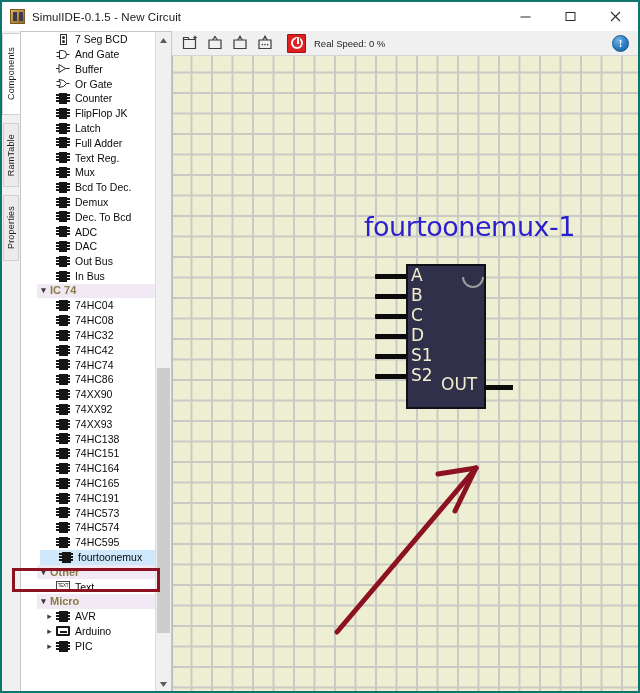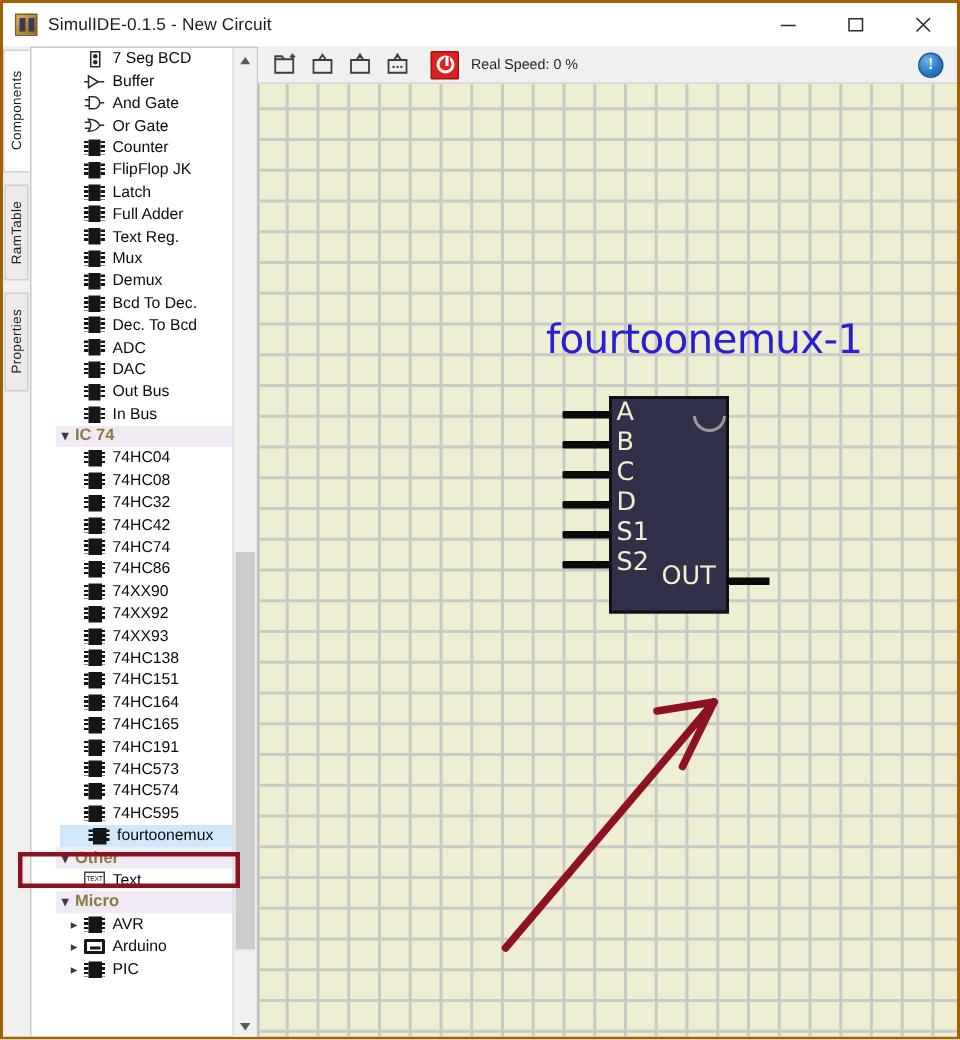--- a/index.html
+++ b/index.html
@@ -5,21 +5,21 @@
   html,body{margin:0;padding:0;}
   body{
     width:640px;height:693px;overflow:hidden;
     font-family:"Liberation Sans", sans-serif;
     background:#ffffff;
     -webkit-font-smoothing:antialiased;
   }
   #app{
     position:relative;width:640px;height:693px;
     box-sizing:border-box;
-    border:2px solid #a16207;
+    border:2px solid #0f766e;
     background:#f0f0f0;
     overflow:hidden;
   }
 
   
   .titlebar{
     position:absolute;left:0;top:0;width:636px;height:29px;
     background:#ffffff;
     display:flex;align-items:center;
   }
@@ -301,39 +301,39 @@
           <span class="ic-ico">
             <span class="seg7"></span>
           </span>
           <span class="lbl">7 Seg BCD</span>
         </div>
         <div class="tree-row">
           <span style="width:6px;flex:0 0 6px"></span>
           <span class="chev"></span>
           <span class="ic-ico">
             <svg class="gate" viewBox="0 0 14 11">
-              <path d="M3 1.5 L3 9.5 L9.5 5.5 Z" fill="none" stroke="#2a2a2a" stroke-width="1"></path>
-              <line x1="0" y1="5.5" x2="3" y2="5.5" stroke="#2a2a2a" stroke-width="1"></line>
-              <line x1="9.5" y1="5.5" x2="13.5" y2="5.5" stroke="#2a2a2a" stroke-width="1"></line>
-            </svg>
-          </span>
-          <span class="lbl">Buffer</span>
-        </div>
-        <div class="tree-row">
-          <span style="width:6px;flex:0 0 6px"></span>
-          <span class="chev"></span>
-          <span class="ic-ico">
-            <svg class="gate" viewBox="0 0 14 11">
               <path d="M3.5 1.5 L6.5 1.5 A4 4 0 0 1 6.5 9.5 L3.5 9.5 Z" fill="none" stroke="#2a2a2a" stroke-width="1"></path>
               <line x1="0.5" y1="3.5" x2="3.5" y2="3.5" stroke="#2a2a2a" stroke-width="1"></line>
               <line x1="0.5" y1="7.5" x2="3.5" y2="7.5" stroke="#2a2a2a" stroke-width="1"></line>
               <line x1="10.5" y1="5.5" x2="13.5" y2="5.5" stroke="#2a2a2a" stroke-width="1"></line>
             </svg>
           </span>
           <span class="lbl">And Gate</span>
+        </div>
+        <div class="tree-row">
+          <span style="width:6px;flex:0 0 6px"></span>
+          <span class="chev"></span>
+          <span class="ic-ico">
+            <svg class="gate" viewBox="0 0 14 11">
+              <path d="M3 1.5 L3 9.5 L9.5 5.5 Z" fill="none" stroke="#2a2a2a" stroke-width="1"></path>
+              <line x1="0" y1="5.5" x2="3" y2="5.5" stroke="#2a2a2a" stroke-width="1"></line>
+              <line x1="9.5" y1="5.5" x2="13.5" y2="5.5" stroke="#2a2a2a" stroke-width="1"></line>
+            </svg>
+          </span>
+          <span class="lbl">Buffer</span>
         </div>
         <div class="tree-row">
           <span style="width:6px;flex:0 0 6px"></span>
           <span class="chev"></span>
           <span class="ic-ico">
             <svg class="gate" viewBox="0 0 14 11">
               <path d="M3 1.5 Q6 5.5 3 9.5 Q8.5 9.5 10.5 5.5 Q8.5 1.5 3 1.5 Z" fill="none" stroke="#2a2a2a" stroke-width="1"></path>
               <line x1="0.5" y1="3.5" x2="3.8" y2="3.5" stroke="#2a2a2a" stroke-width="1"></line>
               <line x1="0.5" y1="7.5" x2="3.8" y2="7.5" stroke="#2a2a2a" stroke-width="1"></line>
               <line x1="10.5" y1="5.5" x2="13.5" y2="5.5" stroke="#2a2a2a" stroke-width="1"></line>
@@ -402,31 +402,31 @@
           <span class="lbl">Mux</span>
         </div>
         <div class="tree-row">
           <span style="width:6px;flex:0 0 6px"></span>
           <span class="chev"></span>
           <span class="ic-ico">
             <span class="chip"></span>
             <span class="chip-legs-l"></span>
             <span class="chip-legs-r"></span>
           </span>
+          <span class="lbl">Bcd To Dec.</span>
+        </div>
+        <div class="tree-row">
+          <span style="width:6px;flex:0 0 6px"></span>
+          <span class="chev"></span>
+          <span class="ic-ico">
+            <span class="chip"></span>
+            <span class="chip-legs-l"></span>
+            <span class="chip-legs-r"></span>
+          </span>
           <span class="lbl">Demux</span>
-        </div>
-        <div class="tree-row">
-          <span style="width:6px;flex:0 0 6px"></span>
-          <span class="chev"></span>
-          <span class="ic-ico">
-            <span class="chip"></span>
-            <span class="chip-legs-l"></span>
-            <span class="chip-legs-r"></span>
-          </span>
-          <span class="lbl">Bcd To Dec.</span>
         </div>
         <div class="tree-row">
           <span style="width:6px;flex:0 0 6px"></span>
           <span class="chev"></span>
           <span class="ic-ico">
             <span class="chip"></span>
             <span class="chip-legs-l"></span>
             <span class="chip-legs-r"></span>
           </span>
           <span class="lbl">Dec. To Bcd</span>

